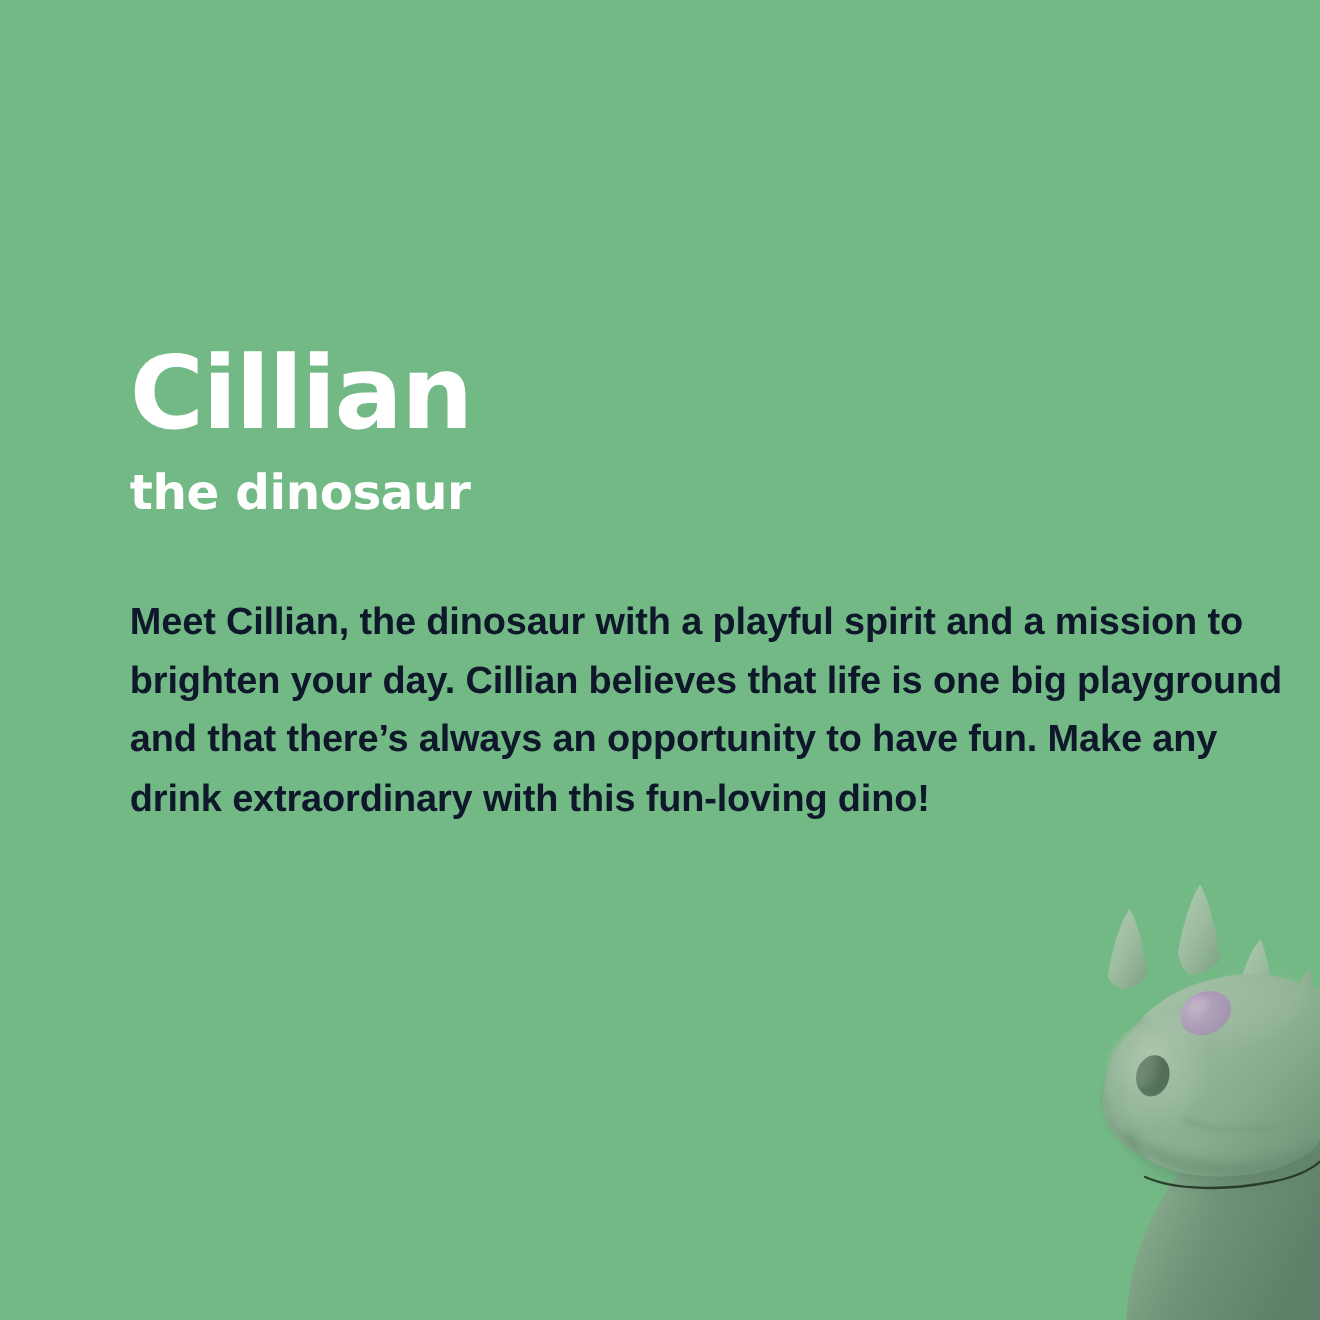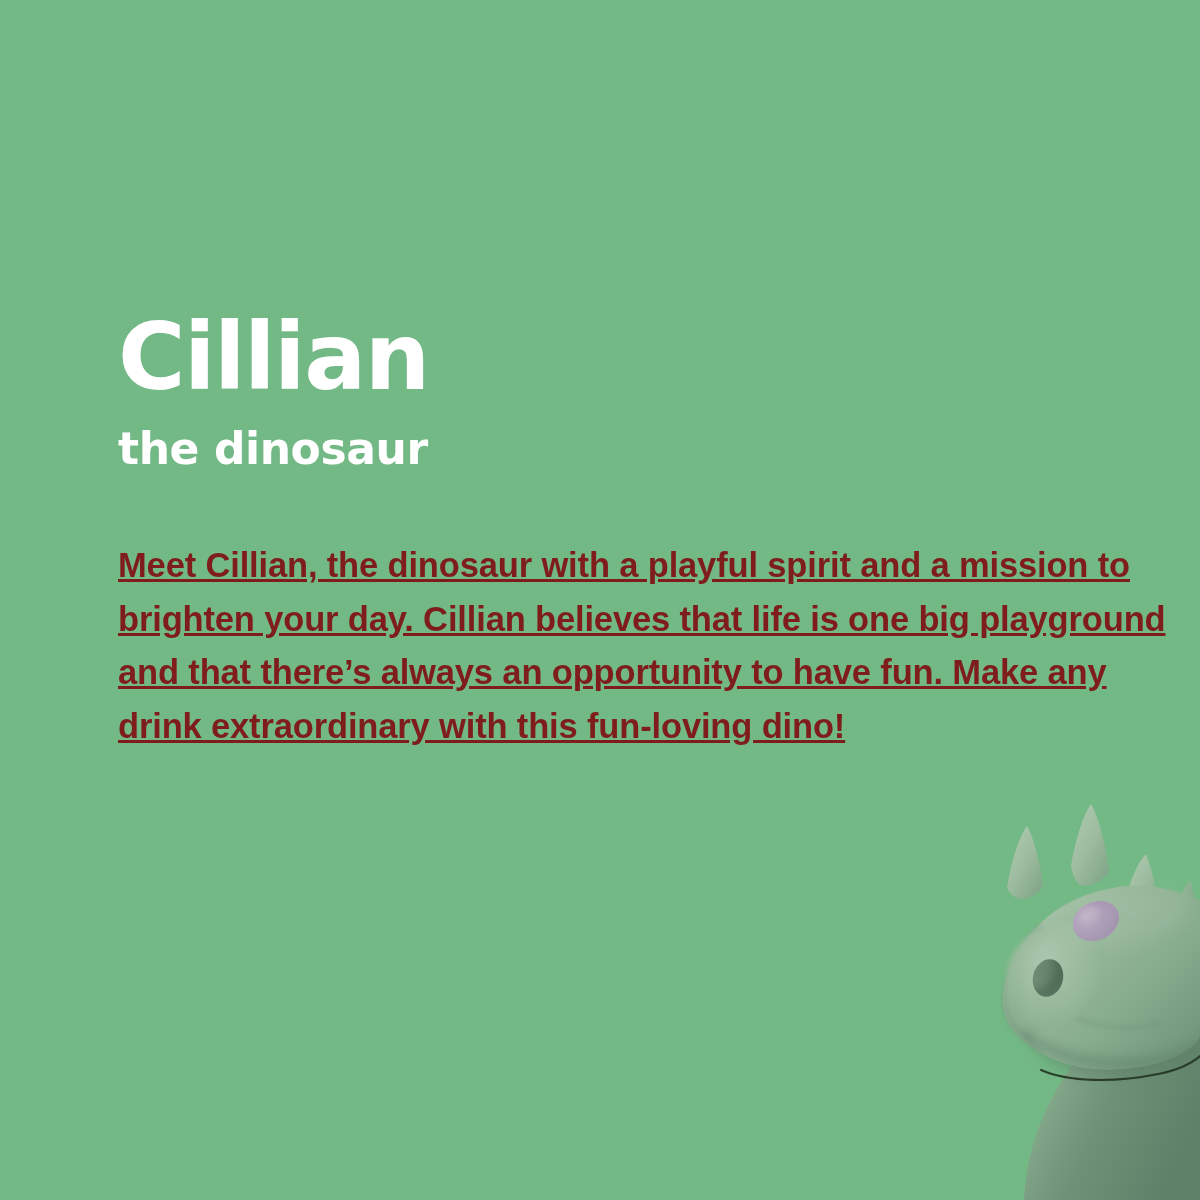--- a/index.html
+++ b/index.html
@@ -52,24 +52,23 @@
     margin-top:23px;
     white-space:nowrap;
   }
 
   .character-description {
     font-family:"Liberation Sans", sans-serif;
     font-weight:700;
     font-size:34.5px;
     line-height:53.5px;
     letter-spacing:-0.15px;
-    color:#7f1d1d;
+    color:#0f172a;
     margin-top:68px;
     width:1062px;
-    text-decoration:underline;
   }
 
   
   #dino {
     position:absolute;
     right:0;
     bottom:0;
     width:300px;
     height:420px;
     pointer-events:none;

